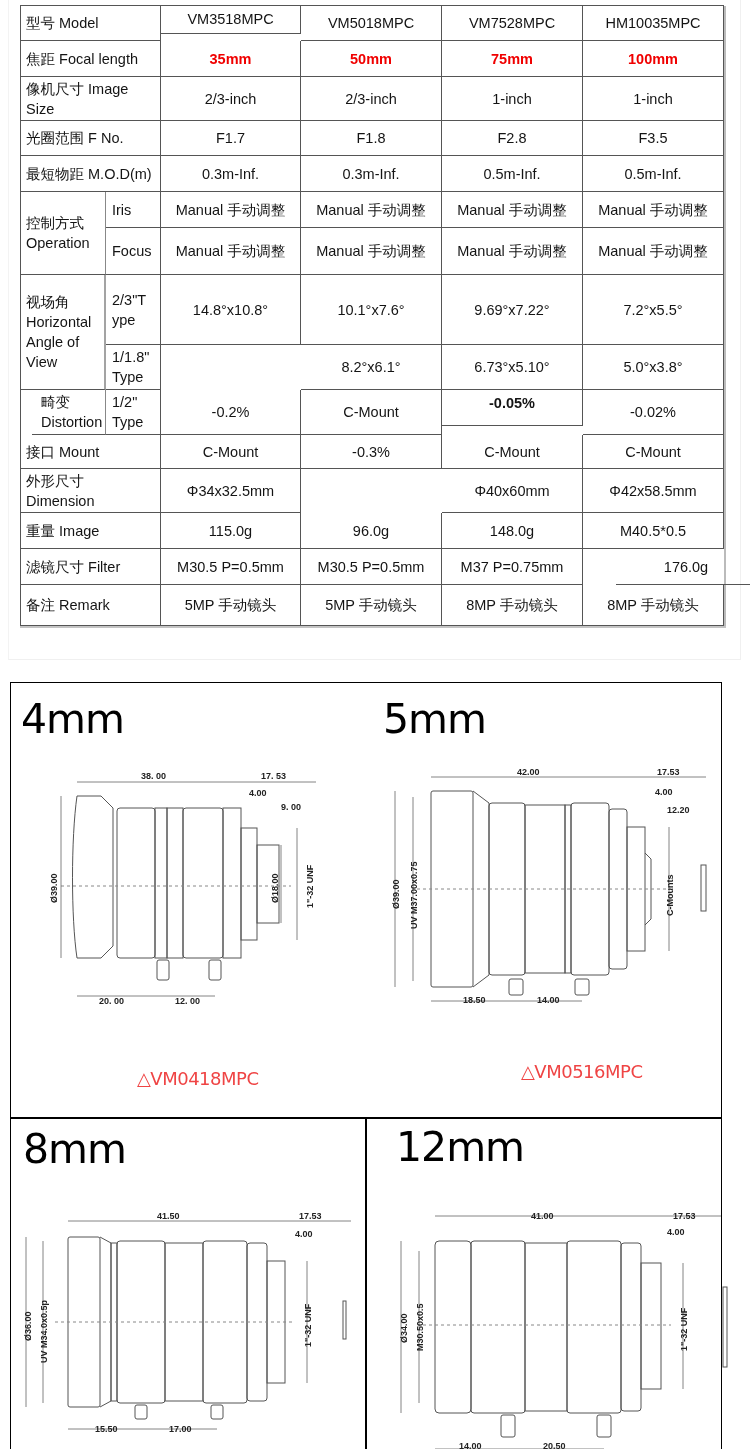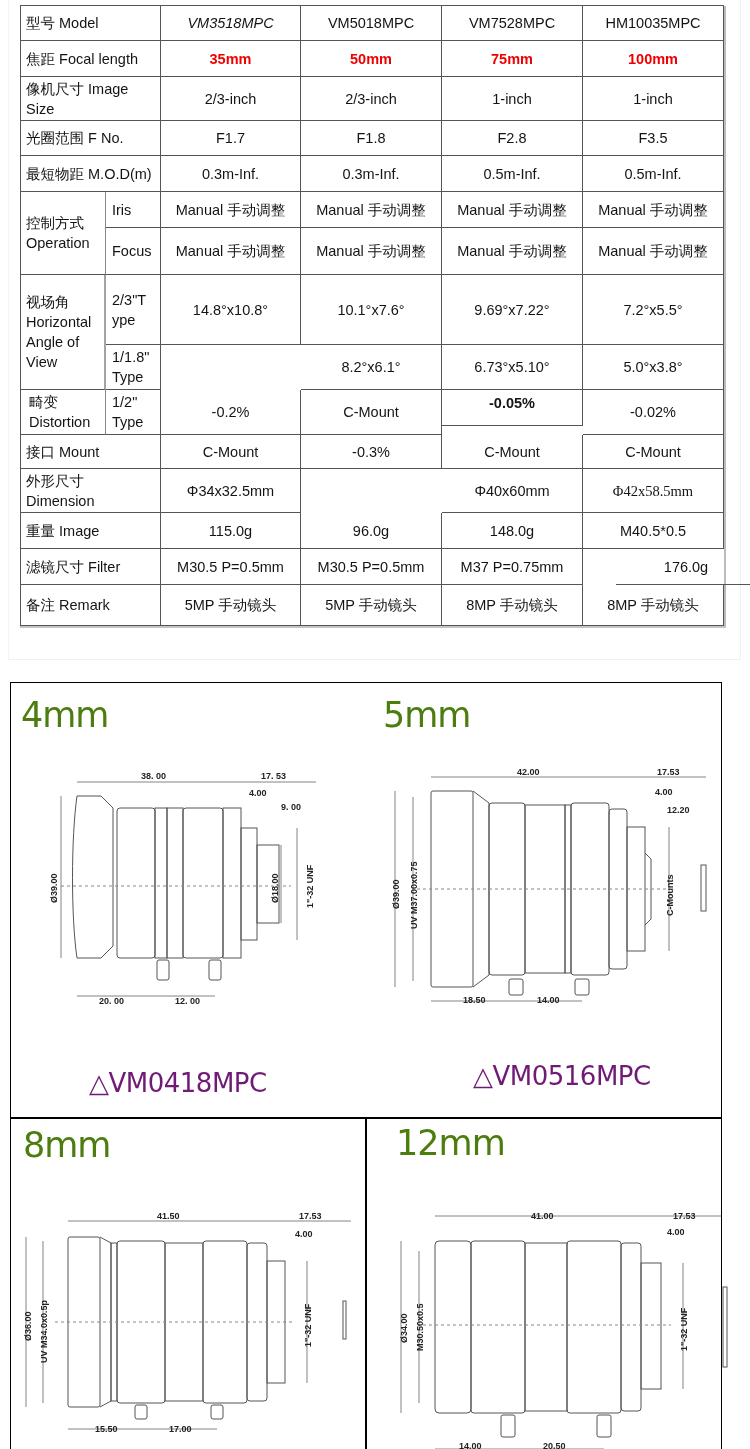--- a/index.html
+++ b/index.html
@@ -14,36 +14,36 @@
   .cell.label { justify-content: flex-start; text-align: left; padding-left: 6px; }
   .cell.red { color: #f00000; font-weight: bold; }
   .tbl-outer { position: absolute; left: 0; top: 0; width: 704px; height: 621px; border-top: 1px solid #555; border-left: 1px solid #555; pointer-events: none; }
   .tbl-outer::after { content: ""; position: absolute; right: -2px; top: 0; width: 2px; height: 100%; background: #bbb; }
   .tbl-bottom-shadow { position: absolute; left: 0; top: 621px; width: 706px; height: 2px; background: #c4c4c4; }
 
   
   .drawings { position: absolute; left: 10px; top: 682px; width: 712px; height: 767px; border: 1.5px solid #000; border-bottom: none; }
   .h-divider { position: absolute; left: 0; top: 434px; width: 100%; height: 1.5px; background: #000; }
   .v-divider { position: absolute; left: 354px; top: 434px; width: 1.5px; height: 340px; background: #000; }
-  .panel-title { position: absolute; font-size: 35px; font-family: "DejaVu Sans", sans-serif; letter-spacing: -1px; color: #4d7c0f; font-weight: normal; }
-  .caption { position: absolute; font-size: 26px; font-family: "DejaVu Sans", sans-serif; letter-spacing: -0.5px; color: #701a75; }
+  .panel-title { position: absolute; font-size: 41px; font-family: "DejaVu Sans", sans-serif; letter-spacing: -1px; color: #000000; font-weight: normal; }
+  .caption { position: absolute; font-size: 18px; font-family: "DejaVu Sans", sans-serif; letter-spacing: -0.5px; color: #ef4444; margin-left: 48px; }
   .drawing-svg { position: absolute; }
   svg text { font-family: "Liberation Sans", sans-serif; font-weight: bold; fill: #222; }
 </style>
 </head>
 <body>
 
 <div class="page-frame"></div>
 
 <div class="spec-table">
   <div class="tbl-outer"></div>
   <div class="tbl-bottom-shadow"></div>
 
   <div class="cell label" style="left:0;top:0;width:141px;height:36px;">型号 Model</div>
-  <div class="cell" style="left:141px;top:0;width:140px;height:36px;font-style:italic;">VM3518MPC</div>
+  <div class="cell" style="left:141px;top:0;width:140px;height:29px;">VM3518MPC</div>
   <div class="cell" style="left:281px;top:0;width:141px;height:36px;">VM5018MPC</div>
   <div class="cell" style="left:422px;top:0;width:141px;height:36px;">VM7528MPC</div>
   <div class="cell" style="left:563px;top:0;width:141px;height:36px;">HM10035MPC</div>
 
   <div class="cell label" style="left:0;top:36px;width:141px;height:36px;">焦距 Focal length</div>
   <div class="cell red" style="left:141px;top:36px;width:140px;height:36px;">35mm</div>
   <div class="cell red" style="left:281px;top:36px;width:141px;height:36px;">50mm</div>
   <div class="cell red" style="left:422px;top:36px;width:141px;height:36px;">75mm</div>
   <div class="cell red" style="left:563px;top:36px;width:141px;height:36px;">100mm</div>
 
@@ -83,37 +83,37 @@
   <div class="cell" style="left:141px;top:270px;width:140px;height:70px;">14.8°x10.8°</div>
   <div class="cell" style="left:281px;top:270px;width:141px;height:70px;">10.1°x7.6°</div>
   <div class="cell" style="left:422px;top:270px;width:141px;height:70px;">9.69°x7.22°</div>
   <div class="cell" style="left:563px;top:270px;width:141px;height:70px;">7.2°x5.5°</div>
 
   <div class="cell label" style="left:86px;top:340px;width:55px;height:45px;">1/1.8" Type</div>
   <div class="cell" style="left:281px;top:340px;width:141px;height:45px;">8.2°x6.1°</div>
   <div class="cell" style="left:422px;top:340px;width:141px;height:45px;">6.73°x5.10°</div>
   <div class="cell" style="left:563px;top:340px;width:141px;height:45px;">5.0°x3.8°</div>
 
-  <div class="cell label" style="left:0;top:385px;width:86px;height:45px;border-right:1px solid #888;padding-left:9px;">畸变 Distortion</div>
+  <div class="cell label" style="left:12px;top:385px;width:74px;height:45px;border-right:1px solid #888;padding-left:9px;">畸变 Distortion</div>
   <div class="cell label" style="left:86px;top:385px;width:55px;height:45px;">1/2" Type</div>
   <div class="cell" style="left:141px;top:385px;width:140px;height:45px;">-0.2%</div>
   <div class="cell" style="left:281px;top:385px;width:141px;height:45px;">C-Mount</div>
   <div class="cell" style="left:422px;top:376px;width:141px;height:45px;font-weight:bold;">-0.05%</div>
   <div class="cell" style="left:563px;top:385px;width:141px;height:45px;">-0.02%</div>
 
   <div class="cell label" style="left:0;top:430px;width:141px;height:34px;">接口 Mount</div>
   <div class="cell" style="left:141px;top:430px;width:140px;height:34px;">C-Mount</div>
   <div class="cell" style="left:281px;top:430px;width:141px;height:34px;">-0.3%</div>
   <div class="cell" style="left:422px;top:430px;width:141px;height:34px;">C-Mount</div>
   <div class="cell" style="left:563px;top:430px;width:141px;height:34px;">C-Mount</div>
 
   <div class="cell label" style="left:0;top:464px;width:141px;height:44px;">外形尺寸 Dimension</div>
   <div class="cell" style="left:141px;top:464px;width:140px;height:44px;">Φ34x32.5mm</div>
   <div class="cell" style="left:422px;top:464px;width:141px;height:44px;">Φ40x60mm</div>
-  <div class="cell" style="left:563px;top:464px;width:141px;height:44px;font-family:Liberation Serif, serif;">Φ42x58.5mm</div>
+  <div class="cell" style="left:563px;top:464px;width:141px;height:44px;">Φ42x58.5mm</div>
 
   <div class="cell label" style="left:0;top:508px;width:141px;height:36px;">重量 Image</div>
   <div class="cell" style="left:141px;top:508px;width:140px;height:36px;">115.0g</div>
   <div class="cell" style="left:281px;top:508px;width:141px;height:36px;">96.0g</div>
   <div class="cell" style="left:422px;top:508px;width:141px;height:36px;">148.0g</div>
   <div class="cell" style="left:563px;top:508px;width:141px;height:36px;">M40.5*0.5</div>
 
   <div class="cell label" style="left:0;top:544px;width:141px;height:36px;">滤镜尺寸 Filter</div>
   <div class="cell" style="left:141px;top:544px;width:140px;height:36px;">M30.5 P=0.5mm</div>
   <div class="cell" style="left:281px;top:544px;width:141px;height:36px;">M30.5 P=0.5mm</div>

